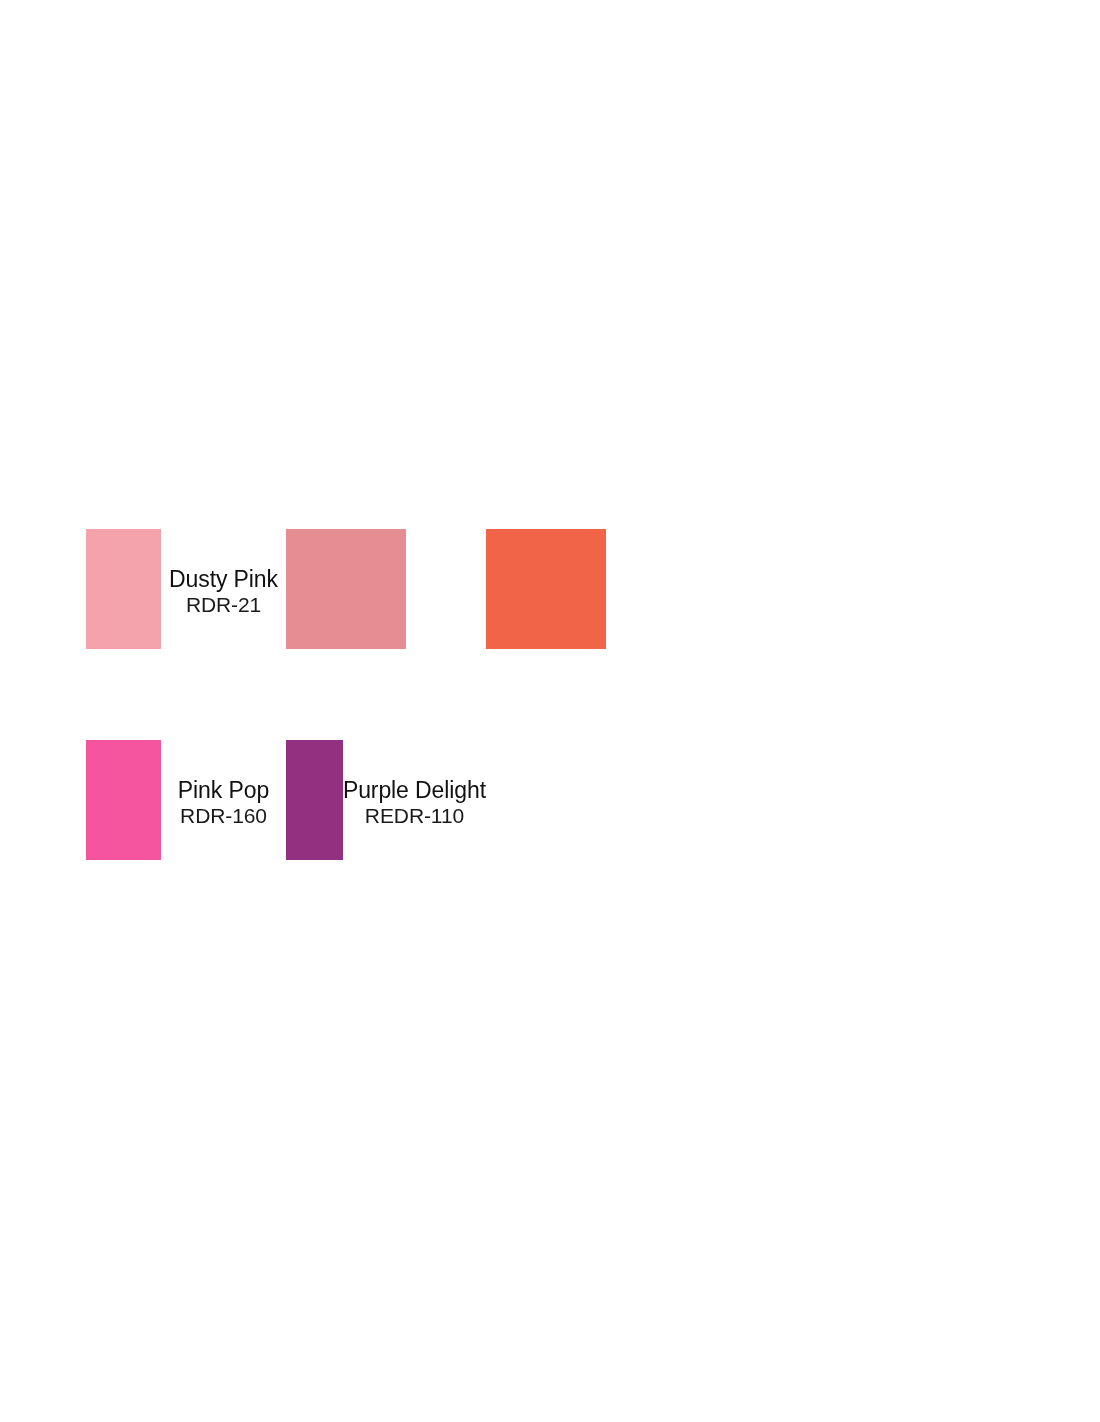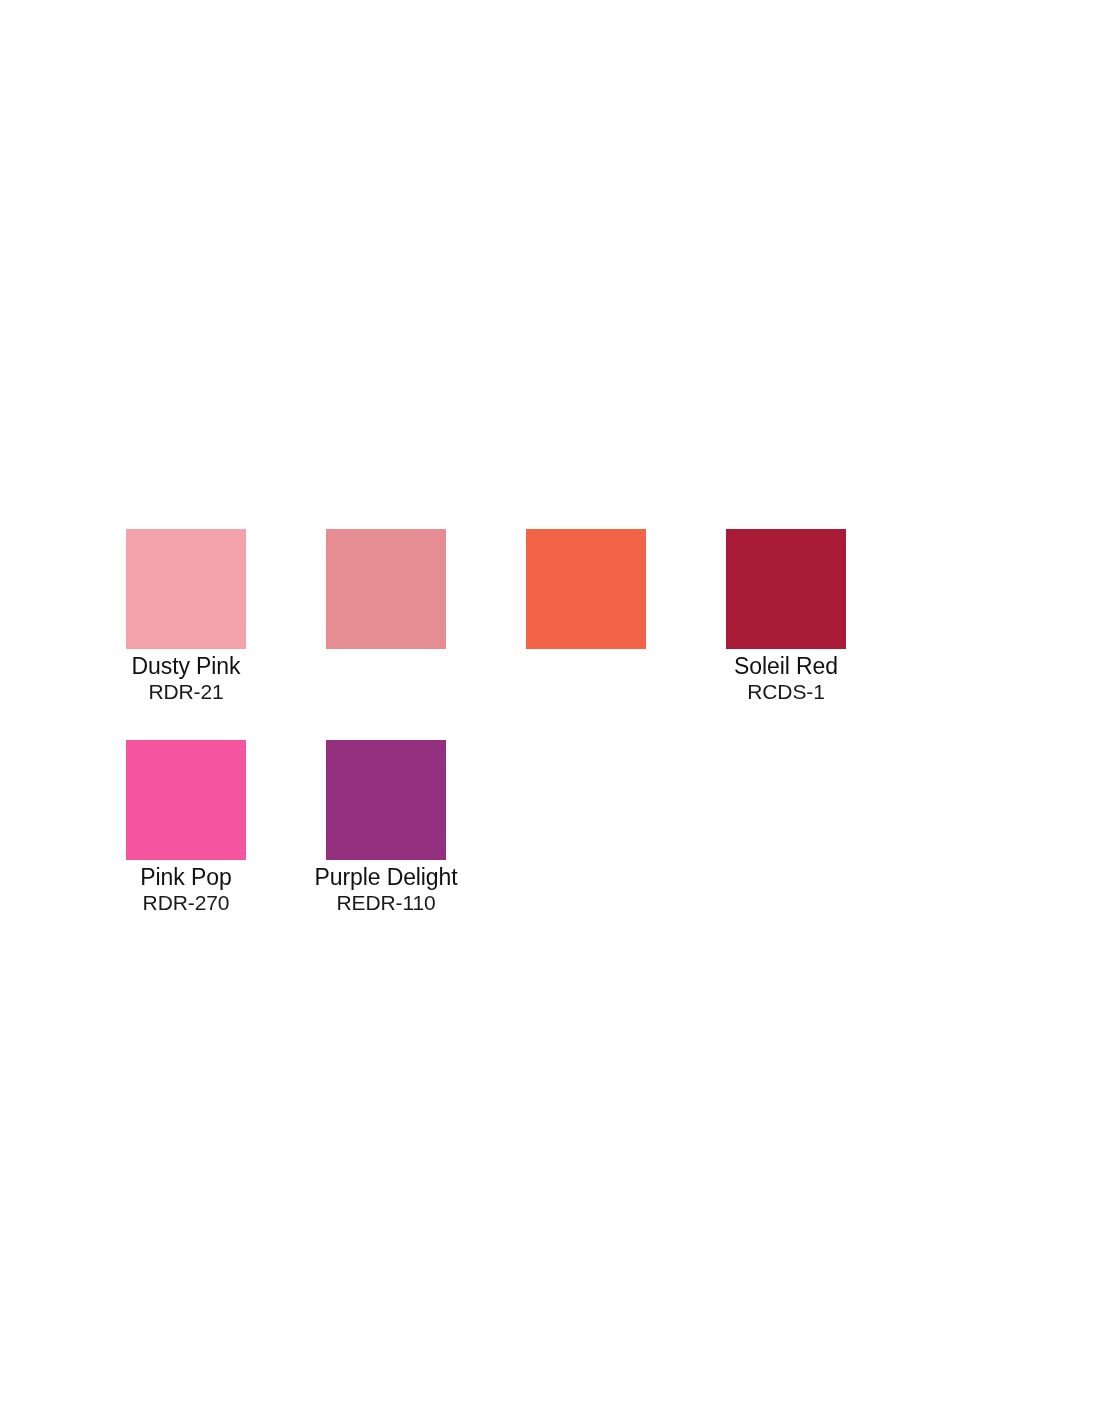--- a/index.html
+++ b/index.html
@@ -32,21 +32,21 @@
     align-items: flex-start;
   }
 
   #swatch-row-1 { top: 529px; }
   #swatch-row-2 { top: 740px; }
 
   .swatch-cell {
     width: 200px;
     flex: 0 0 200px;
     display: flex;
-    flex-direction: column;
+    flex-direction: row;
     align-items: center;
     position: relative;
   }
 
   .swatch-chip {
     width: 120px;
     height: 120px;
     display: block;
   }
 
@@ -93,37 +93,30 @@
     </div>
 
     <div class="swatch-cell">
       <div class="swatch-chip" style="background-color: rgb(229, 141, 147);"></div>
     </div>
 
     <div class="swatch-cell">
       <div class="swatch-chip" style="background-color: rgb(242, 100, 72);"></div>
     </div>
 
-    <div class="swatch-cell">
-      <div class="swatch-chip" style="background-color: rgb(168, 26, 54);"></div>
-      <div class="swatch-label-group">
-        <span class="swatch-name">Soleil Red</span>
-        <span class="swatch-code">RCDS-1</span>
-      </div>
-    </div>
 
   </div>
 
   <div class="swatch-row" id="swatch-row-2">
 
     <div class="swatch-cell">
       <div class="swatch-chip" style="background-color: rgb(244, 85, 158);"></div>
       <div class="swatch-label-group">
         <span class="swatch-name">Pink Pop</span>
-        <span class="swatch-code">RDR-270</span>
+        <span class="swatch-code">RDR-160</span>
       </div>
     </div>
 
 
     <div class="swatch-cell">
       <div class="swatch-chip" style="background-color: rgb(147, 48, 127);"></div>
       <div class="swatch-label-group">
         <span class="swatch-name">Purple Delight</span>
         <span class="swatch-code">REDR-110</span>
       </div>

